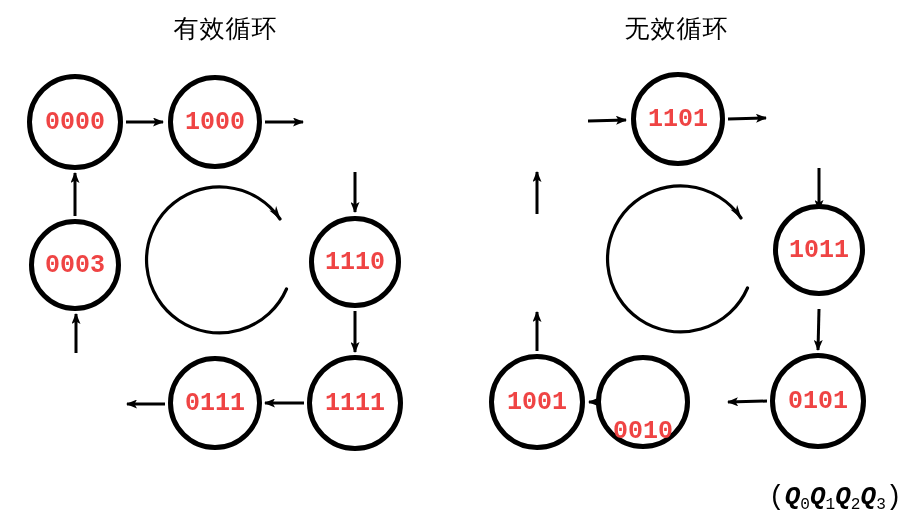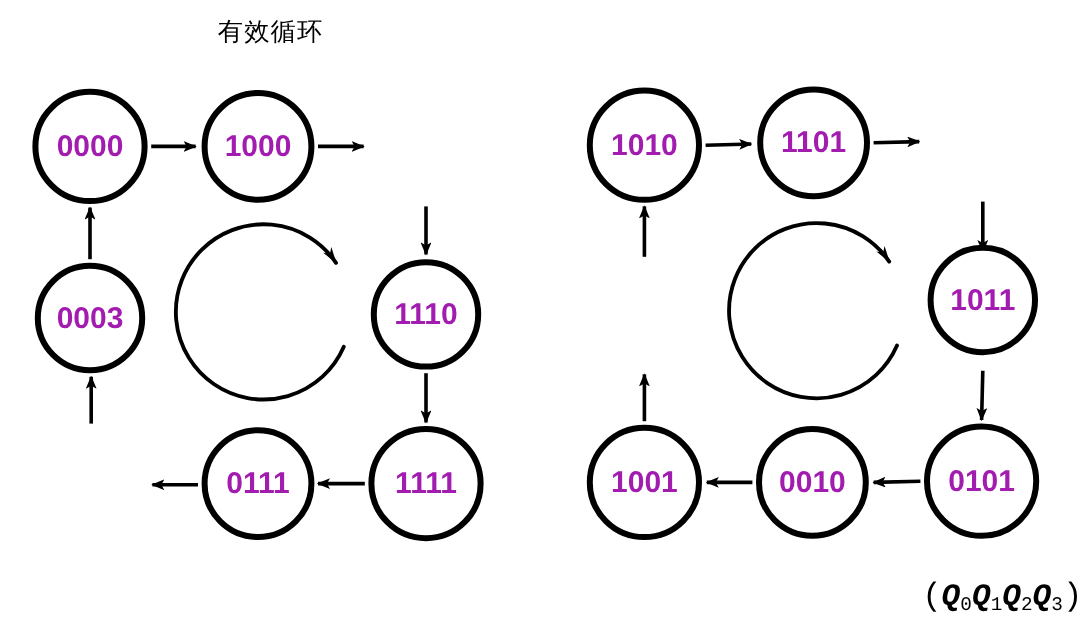--- a/index.html
+++ b/index.html
@@ -16,45 +16,45 @@
     position: relative;
   }
   #stage {
     position: relative;
     width: 902px;
     height: 532px;
   }
   .diagram-title {
     position: absolute;
     font-family: "Liberation Sans", "DejaVu Sans", sans-serif;
-    font-size: 21px;
+    font-size: 25px;
     font-weight: 400;
     letter-spacing: 1px;
     color: #000;
     white-space: nowrap;
     text-align: center;
   }
   #title-left  { left: 0px;   top: 12px; width: 451px; }
   #title-right { left: 451px; top: 12px; width: 451px; }
 
   .node {
     position: absolute;
     border: 5px solid #000;
     border-radius: 50%;
     background: #fff;
     box-sizing: border-box;
     display: flex;
     align-items: center;
     justify-content: center;
-    font-family: Liberation Sans, sans-serif;
+    font-family: Liberation Mono, monospace;
     font-weight: 700;
     font-size: 25px;
     line-height: 1;
     letter-spacing: 0px;
-    color: #a21caf;
+    color: #ef4444;
     z-index: 3;
   }
   svg.edges {
     position: absolute;
     left: 0;
     top: 0;
     width: 902px;
     height: 532px;
     z-index: 2;
     pointer-events: none;
@@ -81,20 +81,21 @@
   }
   .paren { font-size: 27px; }
 </style>
 </head>
 <body>
 
 <div id="stage">
 
   <div class="diagram-title" id="title-left">有效循环</div>
 
+  <div class="diagram-title" id="title-right">无效循环</div>
 
   <svg class="edges" viewBox="0 0 902 532" xmlns="http://www.w3.org/2000/svg">
     <defs>
       <marker id="ah" markerWidth="11" markerHeight="9" refX="10" refY="4.5" orient="auto" markerUnits="userSpaceOnUse">
         <path d="M0,0 L11,4.5 L0,9 L2.5,4.5 Z" fill="#000"></path>
       </marker>
       <marker id="ah-thin" markerWidth="14" markerHeight="9" refX="13" refY="4.5" orient="auto" markerUnits="userSpaceOnUse">
         <path d="M0,0.4 L14,4.5 L0,8.6 L4,4.5 Z" fill="#000"></path>
       </marker>
     </defs>
@@ -170,33 +171,30 @@
   <div class="node" style="left:307px; top:355px; width:96px; height:96px;">
     <span>1111</span>
   </div>
   <div class="node" style="left:168px; top:356px; width:94px; height:94px;">
     <span>0111</span>
   </div>
   <div class="node" style="left:29px; top:219px; width:92px; height:92px;">
     <span>0003</span>
   </div>
 
-  <div class="node" style="left:489px; top:73px; width:96px; height:96px;">
-    <span>1010</span>
-  </div>
   <div class="node" style="left:631px; top:72px; width:94px; height:94px;">
     <span>1101</span>
   </div>
   <div class="node" style="left:773px; top:204px; width:92px; height:92px;">
     <span>1011</span>
   </div>
   <div class="node" style="left:770px; top:353px; width:96px; height:96px;">
     <span>0101</span>
   </div>
-  <div class="node" style="left:630px; top:355px; width:94px; height:94px;">
+  <div class="node" style="left:596px; top:355px; width:94px; height:94px;align-items:flex-end;">
     <span>0010</span>
   </div>
   <div class="node" style="left:489px; top:354px; width:96px; height:96px;">
     <span>1001</span>
   </div>
 
   <div class="caption">
     <span class="paren">(</span><span class="qsym">Q</span><sub>0</sub><span class="qsym">Q</span><sub>1</sub><span class="qsym">Q</span><sub>2</sub><span class="qsym">Q</span><sub>3</sub><span class="paren">)</span>
   </div>
 

